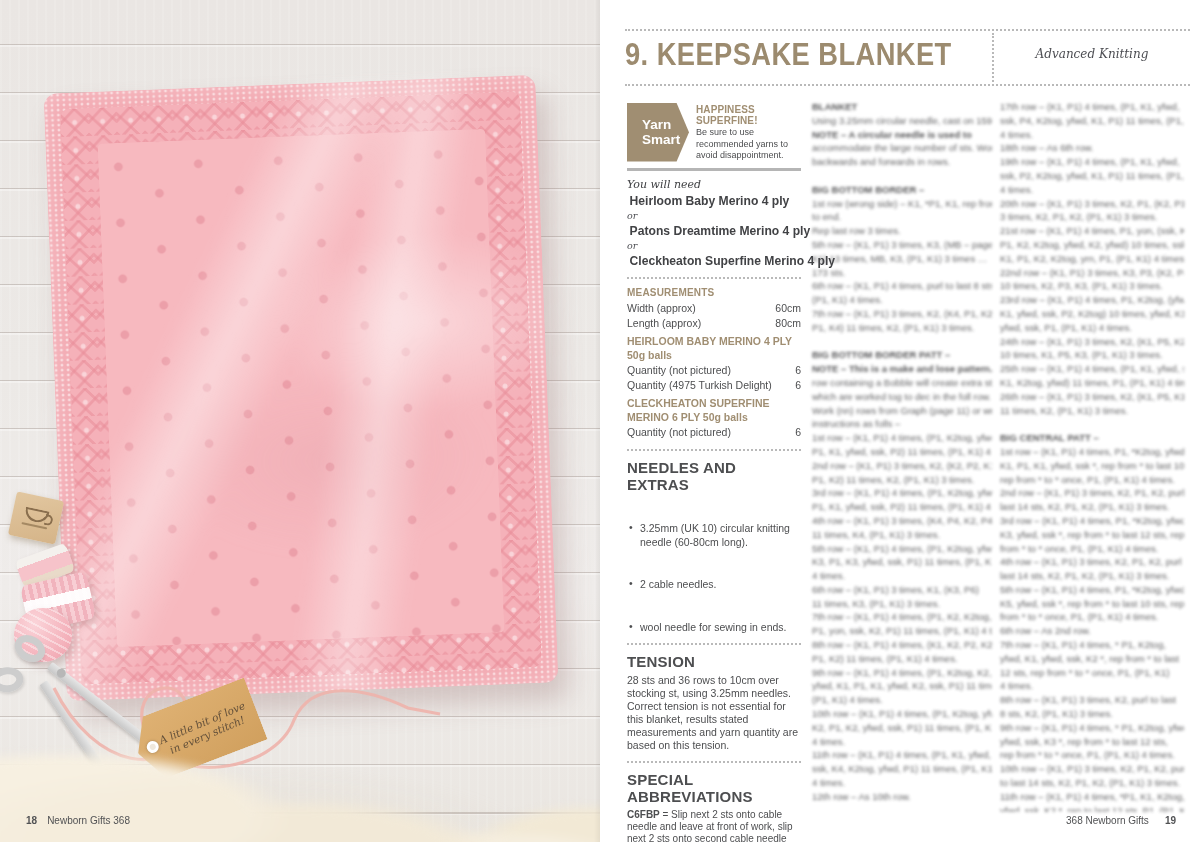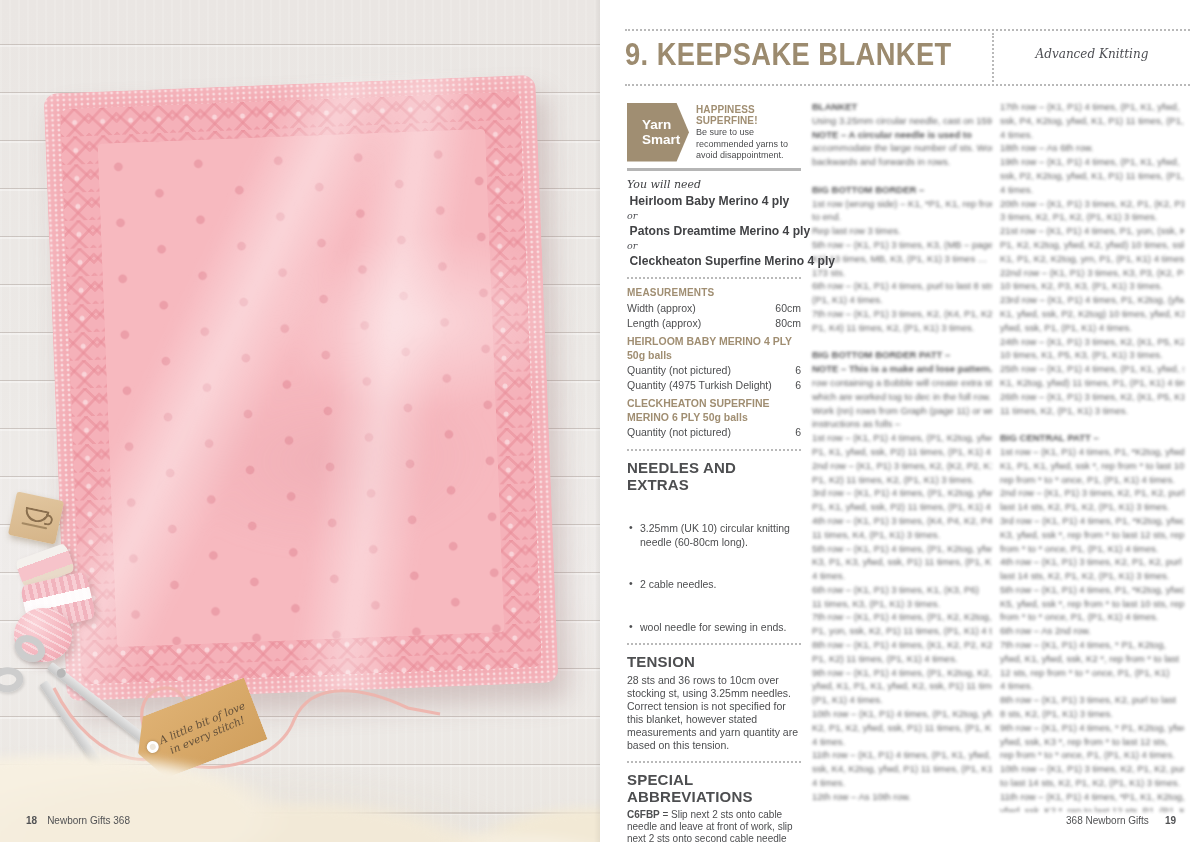--- a/index.html
+++ b/index.html
@@ -276,21 +276,21 @@
           <div class="bi">3.25mm (UK 10) circular knitting needle (60-80cm long).</div>
           <div class="bi">2 cable needles.</div>
           <div class="bi">wool needle for sewing in ends.</div>
         </div>
 
       <div class="dotted-div"></div>
 
       <div class="sec-head-dark">TENSION</div>
       <div id="tension-paras">
           <div class="tension-p">28 sts and 36 rows to 10cm over stocking st, using 3.25mm needles.</div>
-          <div class="tension-p">Correct tension is not specified for this blanket, however stated measurements and yarn quantity are based on this tension.</div>
+          <div class="tension-p">Correct tension is not essential for this blanket, results stated measurements and yarn quantity are based on this tension.</div>
         </div>
 
       <div class="dotted-div"></div>
 
       <div class="sec-head-dark">SPECIAL ABBREVIATIONS</div>
       <div id="abbr-list">
           <div class="abbr-p"><span class="term">C6FBP </span>= Slip next 2 sts onto cable needle and leave at front of work, slip next 2 sts onto second cable needle and leave at back of work, K2, then P2 from back cable needle, then K2 from front cable needle.</div>
           <div class="abbr-p"><span class="term">Bobble </span>= With left needle, pick up loop which lies before next st from back, (K1, P1, K1, P1, K1) into this loop, turn, K5, turn, P5, pass 2nd, 3rd, 4th and 5th st over first st and off needle one at a time.</div>
         </div>
     </div>

